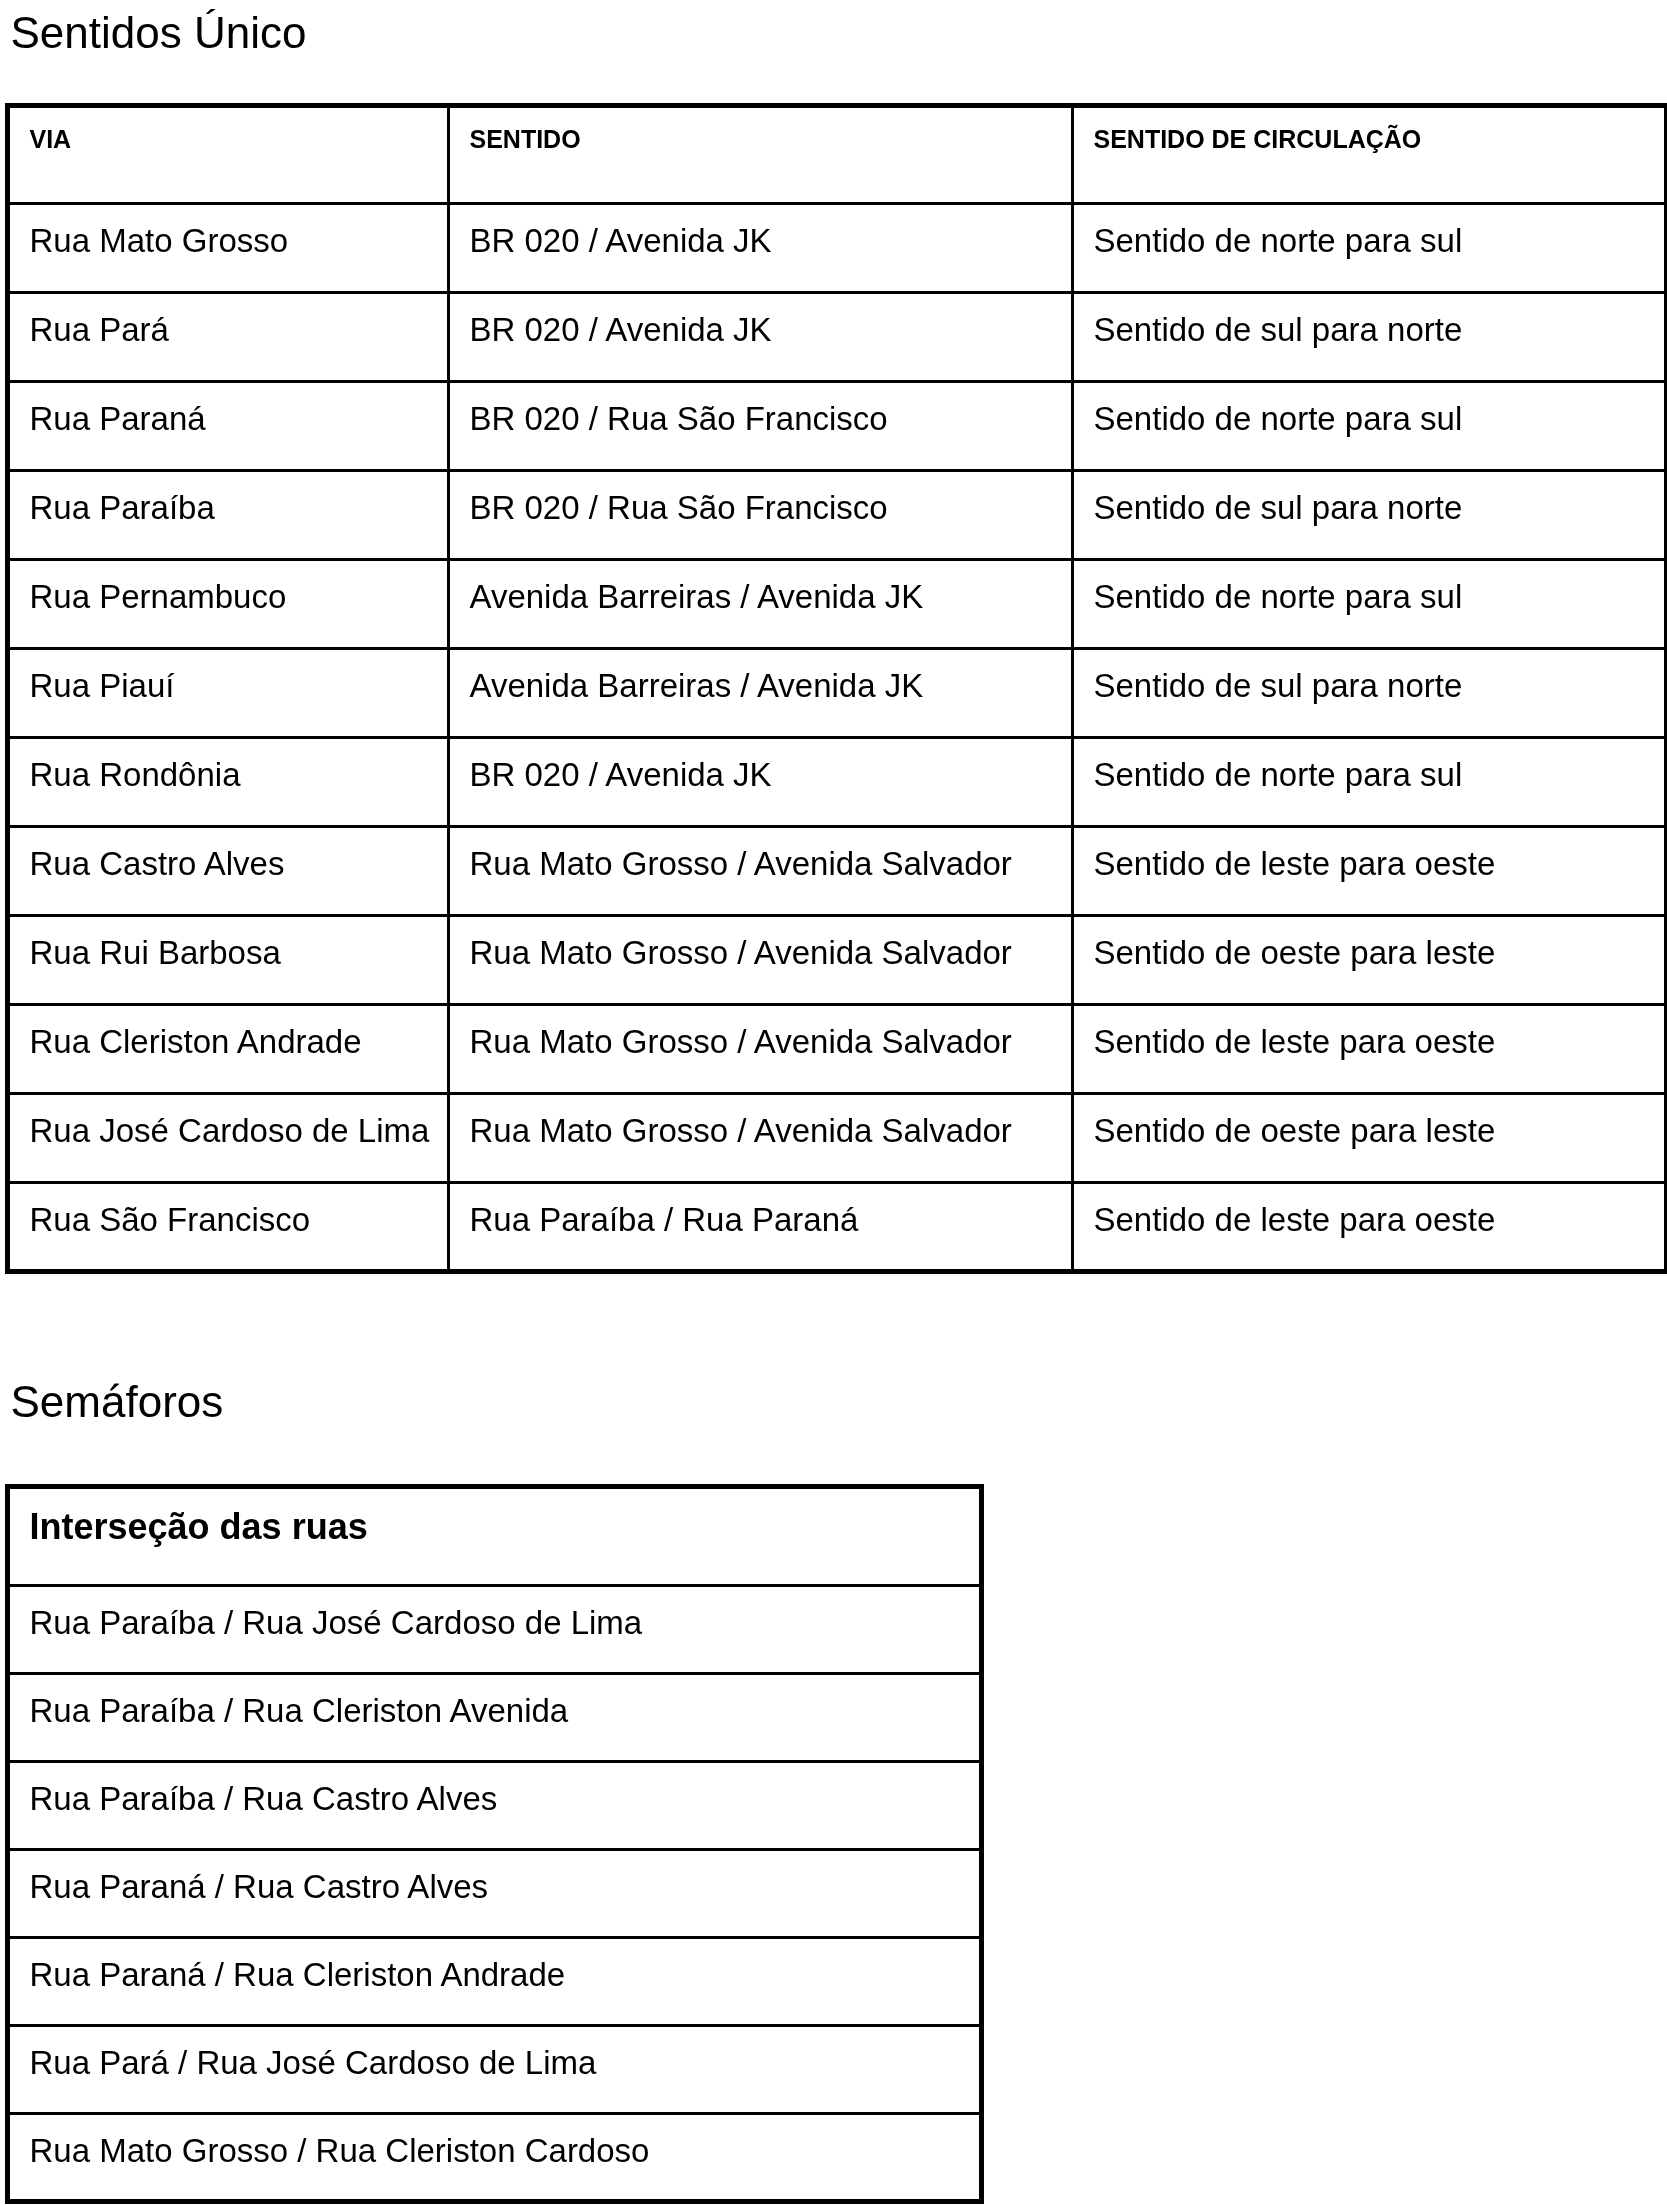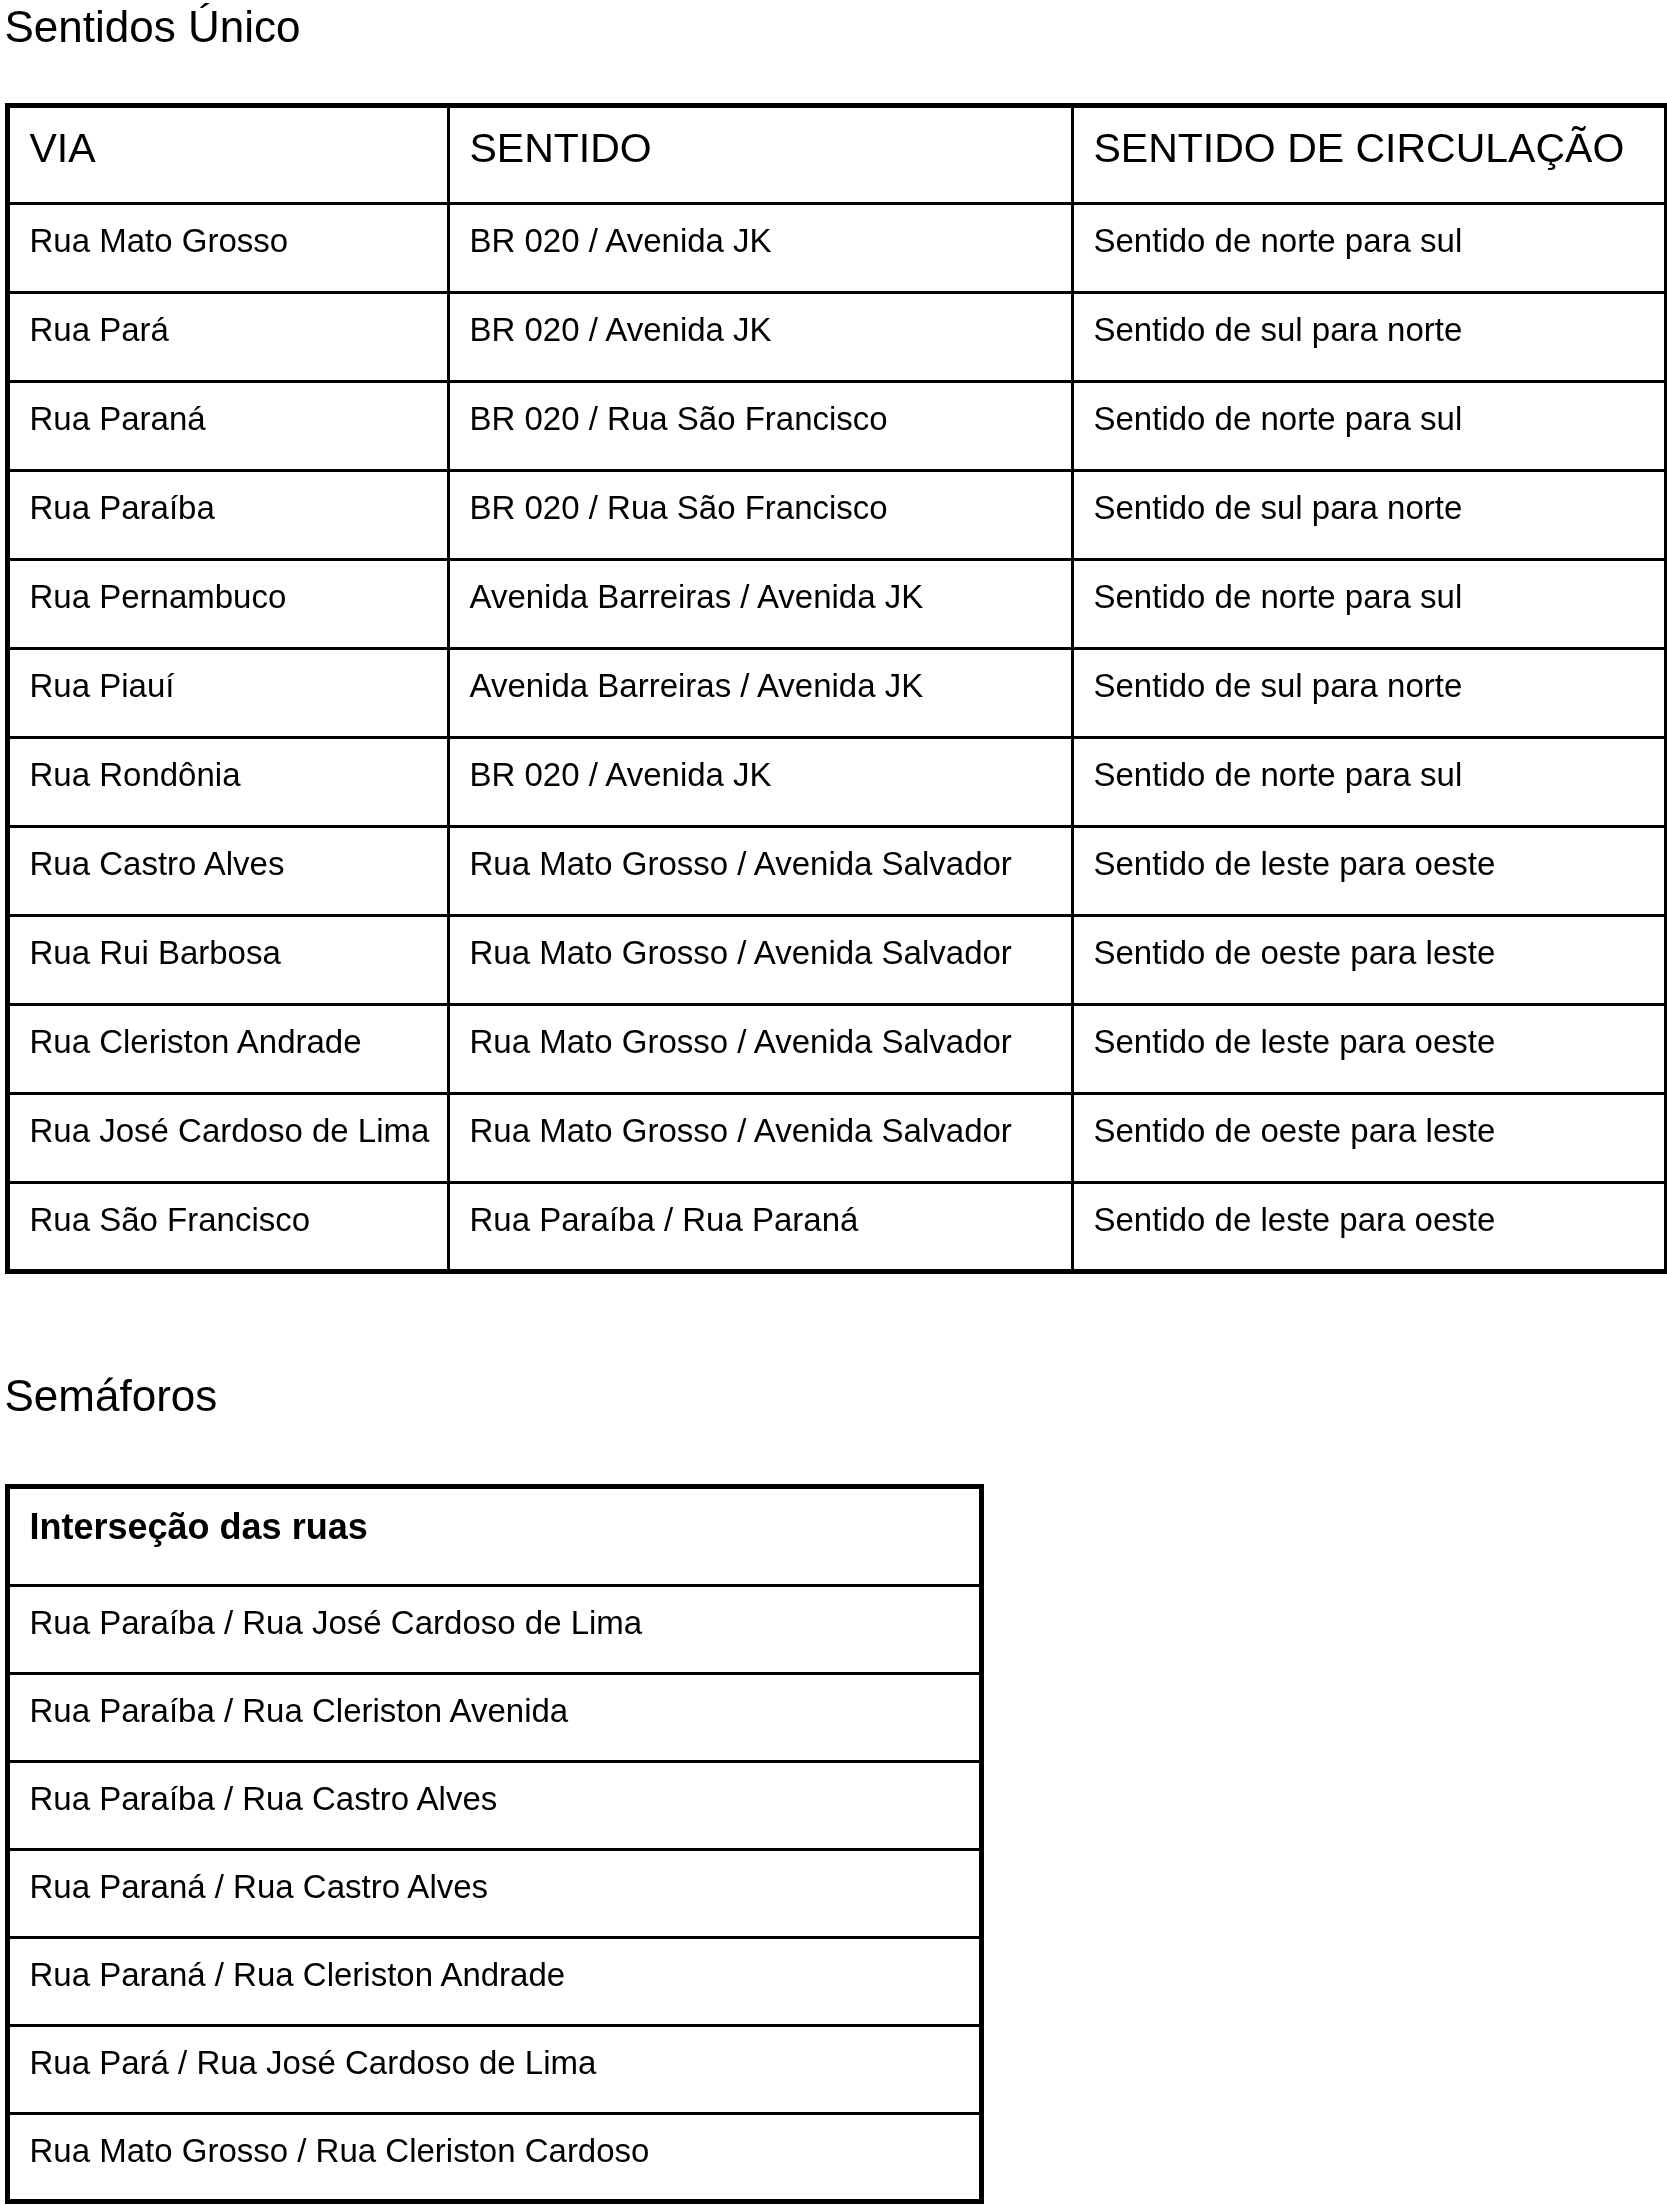--- a/index.html
+++ b/index.html
@@ -12,21 +12,21 @@
   .page {
     position: relative;
     width: 1668px;
     height: 2205px;
     background: #ffffff;
     overflow: hidden;
   }
   .section-title {
     position: absolute;
     left: 4.5px;
-    margin: 0;
+    margin: 6px;
     font-size: 44px;
     font-weight: 400;
     line-height: 53px;
     color: #000000;
     white-space: nowrap;
   }
   #title-sentidos { top: 0px; }
   #title-semaforos { top: 1369px; }
 
   table.doc-table {
@@ -49,22 +49,22 @@
     white-space: nowrap;
   }
   table.doc-table { border: 5.3px solid #000000; }
 
   #sentidos-table thead tr { height: 98px; }
   #sentidos-table tbody tr { height: 89px; }
   #semaforos-table thead tr { height: 99px; }
   #semaforos-table tbody tr { height: 88px; }
 
   #sentidos-table th {
-    font-size: 41px;
-    font-weight: 400;
+    font-size: 25px;
+    font-weight: 700;
   }
   #sentidos-table td {
     font-size: 33px;
     font-weight: 400;
   }
   #sentidos-table td.col-via { font-weight: 400; }
 
   #semaforos-table th {
     font-size: 36px;
     font-weight: 700;

